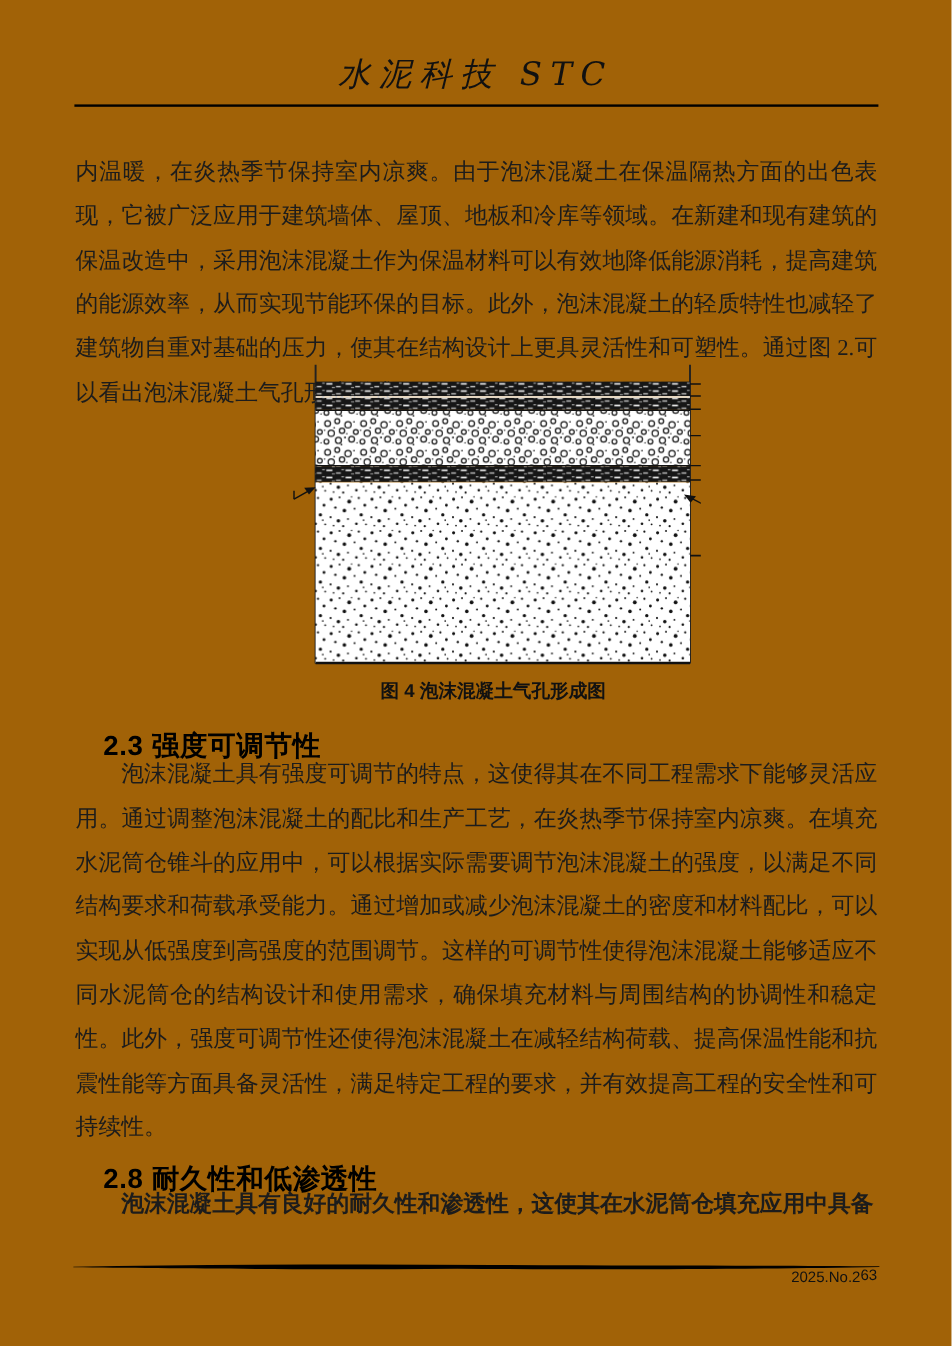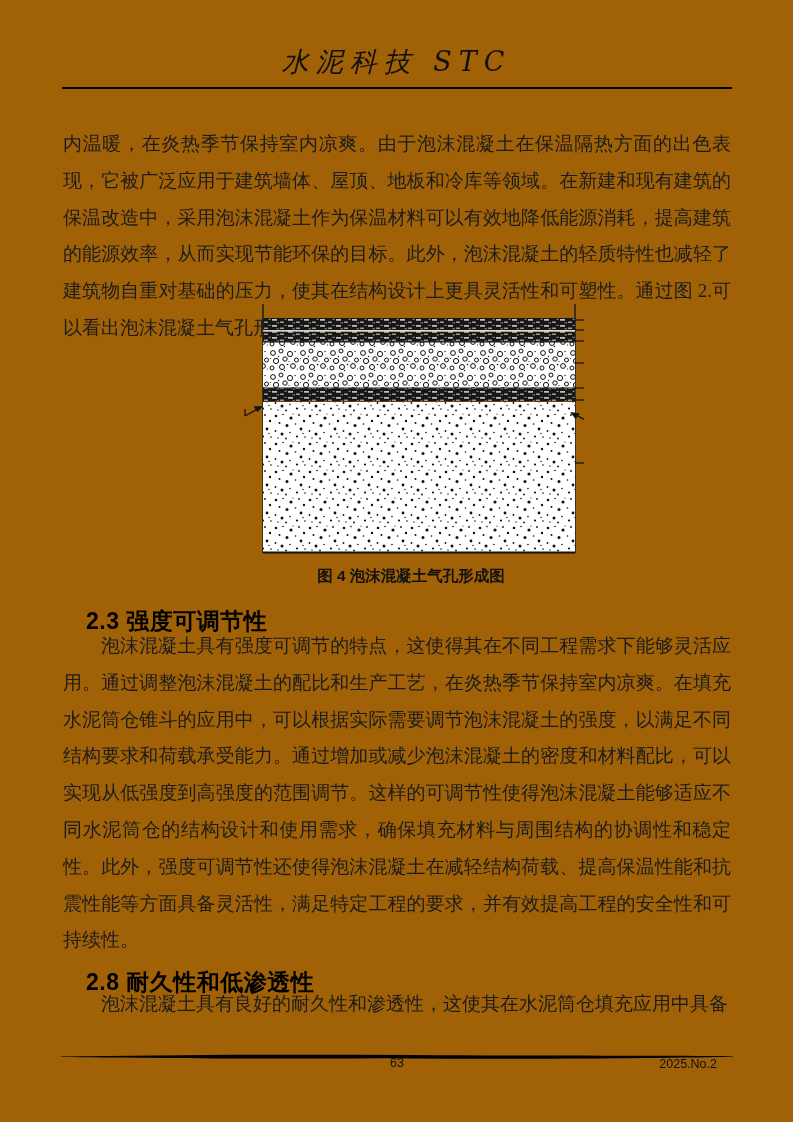--- a/index.html
+++ b/index.html
@@ -25,21 +25,21 @@
     background:#000;
   }
   .body{
     position:absolute;left:63px;width:668px;margin:0;
     font-size:19px;line-height:36.8px;
     text-align:justify;
     color:#1c1c1c;
   }
   .p1{top:90px;margin-top:36px;}
   .p2{top:628px;}
-  .p3{top:986px;}
+  .p3{top:986px;font-weight:bold;}
   .indent{text-indent:2em;}
   .figure{
     position:absolute;top:300px;left:239px;width:345px;height:258px;
   }
   .caption{
     position:absolute;top:566px;left:63px;width:668px;
     padding-left:28px;box-sizing:border-box;
     text-align:center;
     font-family:"Liberation Sans", sans-serif;
     font-weight:bold;
@@ -56,21 +56,21 @@
   .h24{top:955px;}
   .footer-rule{
     position:absolute;top:1047px;left:61px;width:672px;height:8px;
   }
   .footer-row{
     position:absolute;top:1056px;left:63px;width:668px;height:18px;
     font-family:"Liberation Sans", sans-serif;
     font-size:12.5px;color:#111;
   }
   .pagenum{
-    position:absolute;left:0;width:100%;text-align:center;
+    position:absolute;left:0;width:100%;text-align:right;
   }
   .issue{
     position:absolute;right:14px;top:1px;
   }
 </style>
 </head>
 <body>
 
 <div class="page">
 

